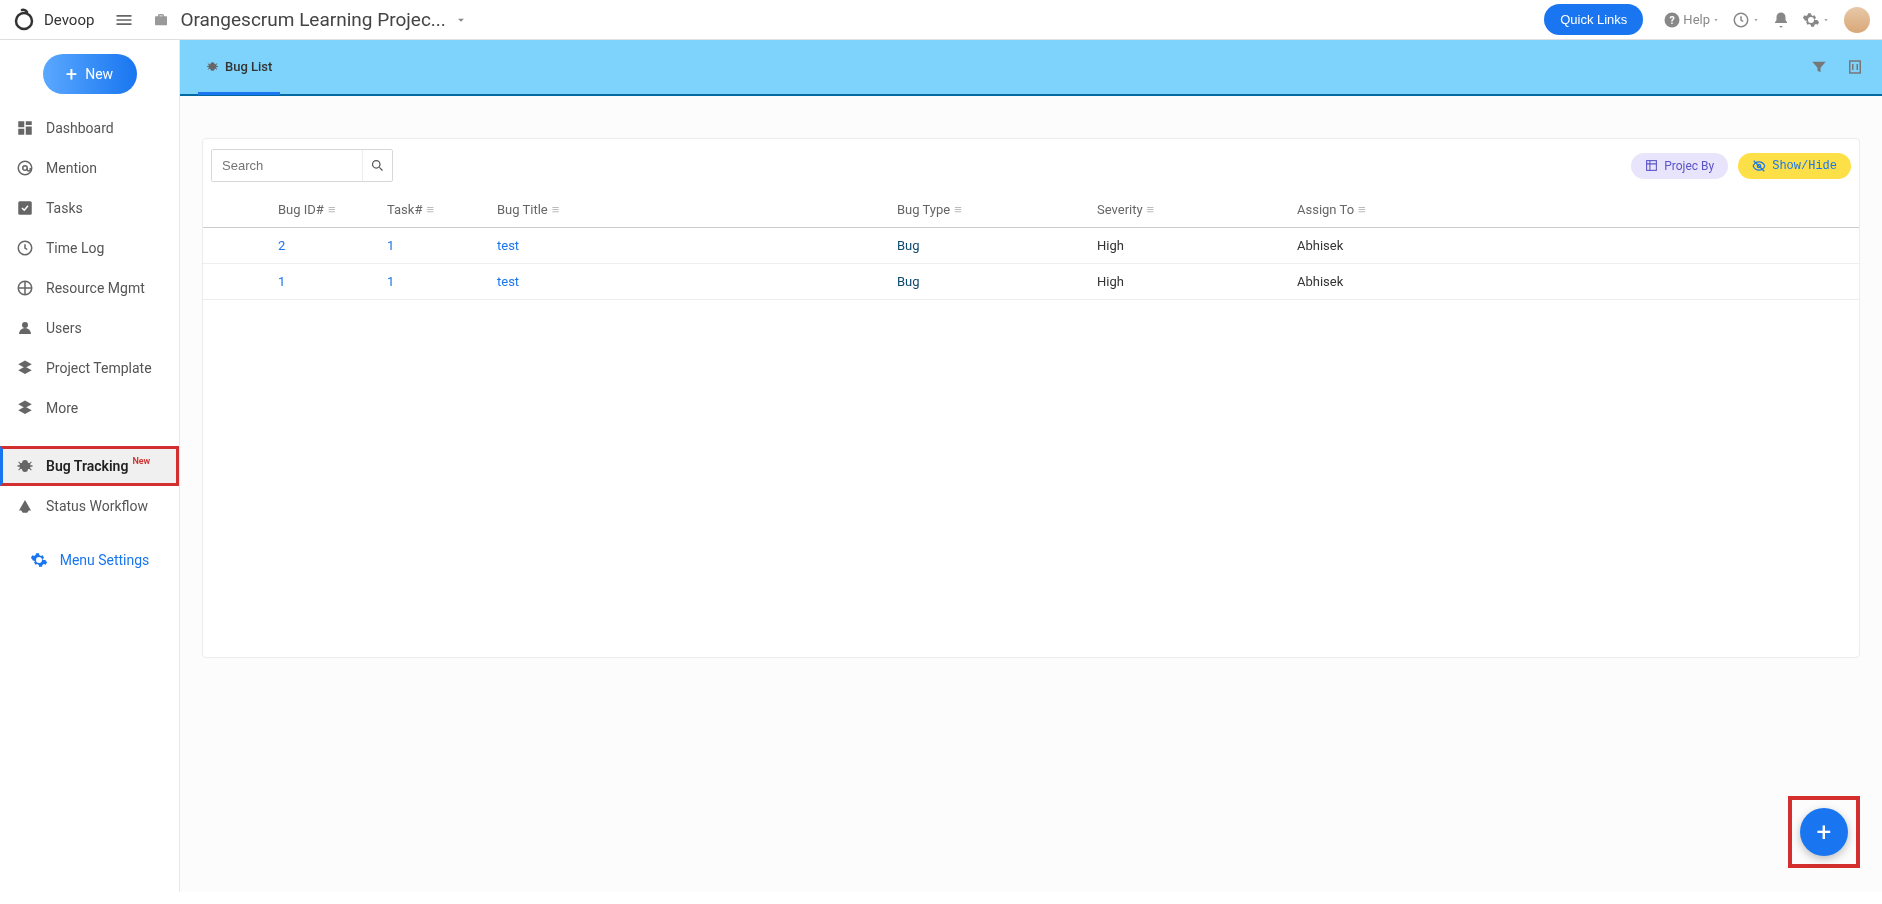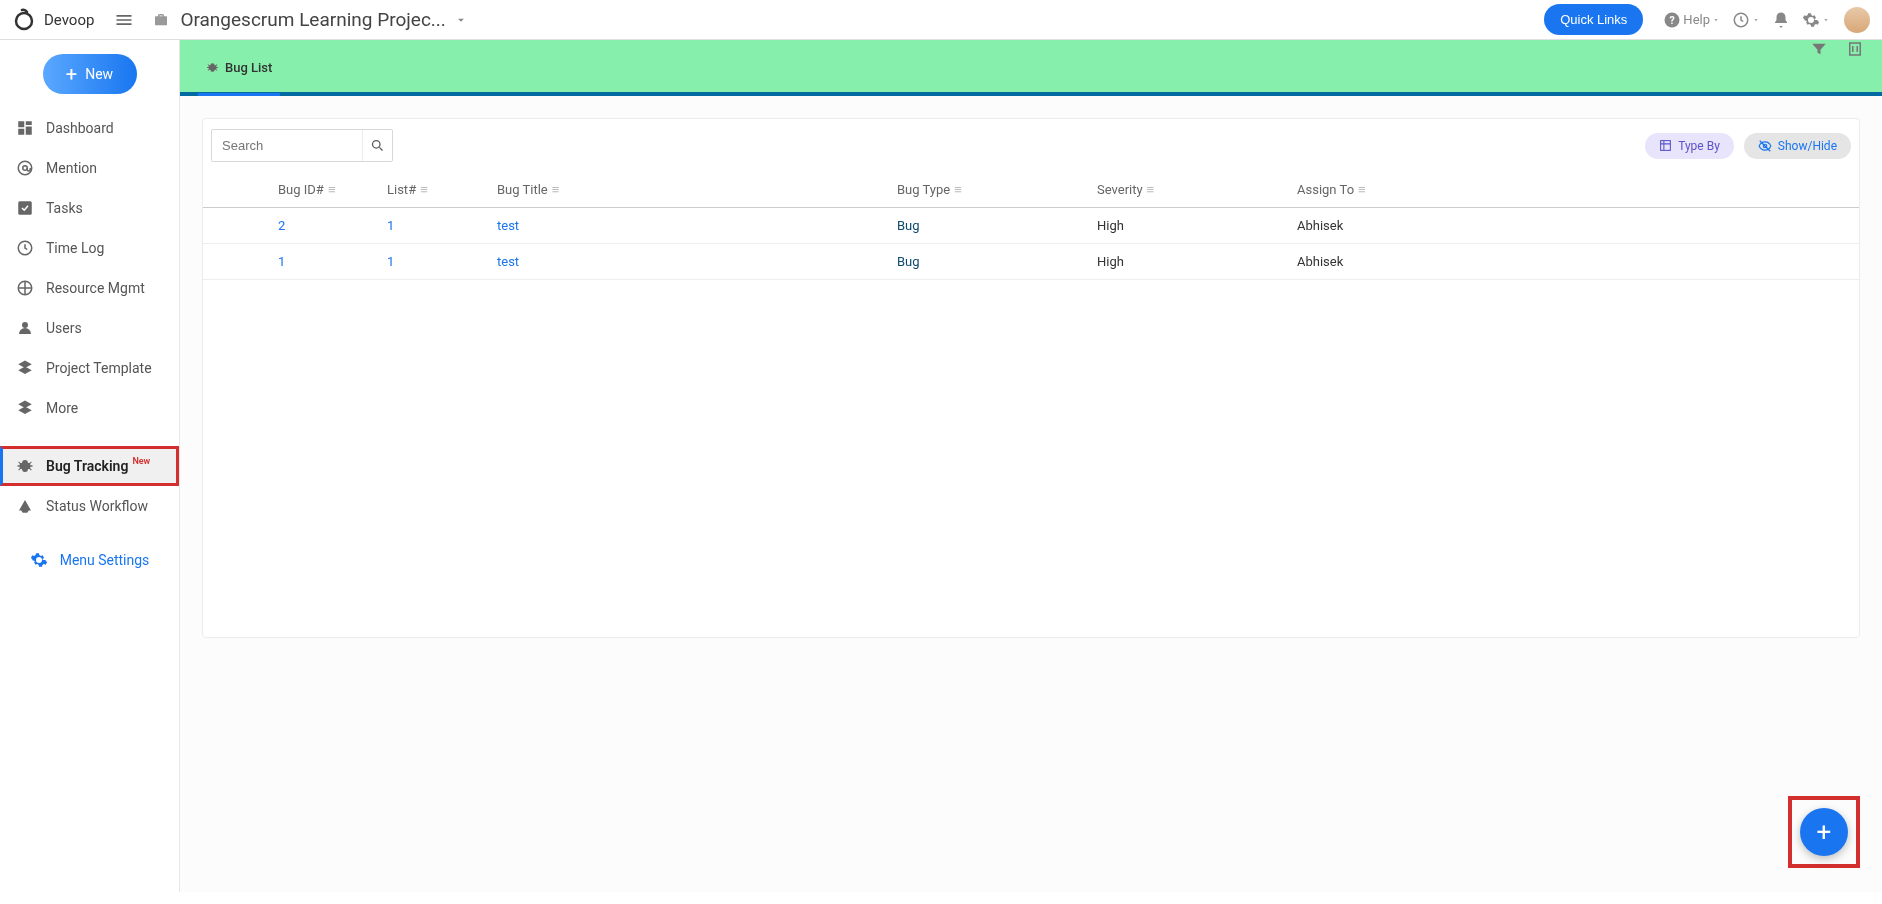--- a/index.html
+++ b/index.html
@@ -25,37 +25,37 @@
 .nav-item { display: flex; align-items: center; padding: 0 16px; height: 40px; color: #555; cursor: pointer; font-size: 14px; position: relative; }
 .nav-item.active { background: #f0f0f0; border-left: 3px solid #1976f0; font-weight: 600; color: #222; padding-left: 13px; margin-top: 18px; }
 .nav-item .nav-icon { width: 18px; height: 18px; margin-right: 12px; color: #666; flex-shrink: 0; }
 .nav-item .badge-new { color: #d32f2f; font-size: 9px; font-weight: 600; margin-left: 4px; position: relative; top: -5px; }
 .nav-item.settings-link { color: #1976f0; justify-content: center; }
 .nav-item.settings-link .nav-icon { color: #1976f0; }
 .nav-highlight { border: 3px solid #d32f2f; }
 .nav-spacer { height: 14px; }
 
 .main { flex: 1; display: flex; flex-direction: column; background: #fcfcfc; }
-.tabbar { display: flex; background: #86efac; height: 56px; border-bottom: 4px solid #0369a1; padding: 0 18px; }
+.tabbar { display: flex; align-items: center; background: #7dd3fc; height: 56px; border-bottom: 2px solid #0369a1; padding: 0 18px; }
 .tab { display: flex; align-items: center; gap: 6px; color: #444; font-size: 13px; padding: 0 8px; height: 56px; cursor: pointer; border-top: 2px solid transparent; }
 .tab.active { border-bottom: 3px solid #1976f0; font-weight: 500; color: #333; }
 .tab .bug-ic { color: #666; }
 .tabbar-spacer { flex: 1; }
 .tb-icon { color: #777; margin-left: 18px; cursor: pointer; }
 
 .content { padding: 22px; }
-.panel { background: #fff; border: 1px solid #ececec; border-radius: 4px; min-height: 520px; }
+.panel { background: #fff; border: 1px solid #ececec; border-radius: 4px; min-height: 520px; margin-top: 20px; }
 .panel-toolbar { display: flex; align-items: center; padding: 10px 8px; }
 .searchwrap { display: flex; border: 1px solid #d8d8d8; border-radius: 2px; overflow: hidden; }
 .searchwrap input { border: none; padding: 8px 10px; width: 150px; font-size: 13px; outline: none; }
 .searchwrap .sbtn { width: 30px; display: flex; align-items: center; justify-content: center; border-left: 1px solid #ececec; cursor: pointer; color: #555; }
 .toolbar-spacer { flex: 1; }
 .pill { display: inline-flex; align-items: center; gap: 6px; border-radius: 16px; padding: 6px 14px; font-size: 12px; margin-left: 10px; cursor: pointer; }
 .pill.group { background: #e8e4fb; color: #5a54c8; }
-.pill.show { background: #e5e5e5; color: #1976f0; }
+.pill.show { background: #fde047; color: #1976f0; font-family: Liberation Mono, monospace; }
 
 table.bugs { width: 100%; border-collapse: collapse; }
 table.bugs th { text-align: left; font-weight: 400; color: #666; padding: 10px 14px; border-bottom: 1px solid #ccc; font-size: 13px; }
 table.bugs th .sort-icon { color: #bbb; margin-left: 4px; }
 table.bugs td { padding: 10px 14px; border-bottom: 1px solid #eee; font-size: 13px; }
 .col-id { width: 170px; padding-left: 75px !important; }
 .col-task { width: 110px; }
 .col-title { width: 400px; }
 .col-type { width: 200px; }
 .col-sev { width: 200px; }
@@ -273,37 +273,37 @@
                   <path d="M15 15l5 5" stroke="currentColor" stroke-width="2"></path>
                 </svg>
             </span>
           </div>
           <div class="toolbar-spacer"></div>
           <span class="pill group">
             <svg width="13" height="13" viewBox="0 0 24 24">
                 <rect x="3" y="3" width="18" height="18" fill="none" stroke="currentColor" stroke-width="2"></rect>
                 <path d="M3 9h18M9 3v18" stroke="currentColor" stroke-width="2"></path>
               </svg>
-            <span>Type By</span>
+            <span>Projec By</span>
           </span>
           <span class="pill show">
             <svg width="14" height="14" viewBox="0 0 24 24">
                 <path fill="none" stroke="currentColor" stroke-width="2" d="M2 12s3-7 10-7 10 7 10 7-3 7-10 7-10-7-10-7z"></path>
                 <circle cx="12" cy="12" r="3" fill="none" stroke="currentColor" stroke-width="2"></circle>
                 <path d="M3 3l18 18" stroke="currentColor" stroke-width="2"></path>
               </svg>
             <span>Show/Hide</span>
           </span>
         </div>
 
         <table class="bugs">
           <thead>
             <tr>
               <th class="col-id"><span>Bug ID#</span><span class="sort-icon">≡</span></th>
-              <th class="col-task"><span>List#</span><span class="sort-icon">≡</span></th>
+              <th class="col-task"><span>Task#</span><span class="sort-icon">≡</span></th>
               <th class="col-title"><span>Bug Title</span><span class="sort-icon">≡</span></th>
               <th class="col-type"><span>Bug Type</span><span class="sort-icon">≡</span></th>
               <th class="col-sev"><span>Severity</span><span class="sort-icon">≡</span></th>
               <th class="col-assign"><span>Assign To</span><span class="sort-icon">≡</span></th>
             </tr>
           </thead>
           <tbody id="tbody">
               <tr>
                 <td class="col-id"><span class="link">2</span></td>
                 <td><span class="link">1</span></td>

